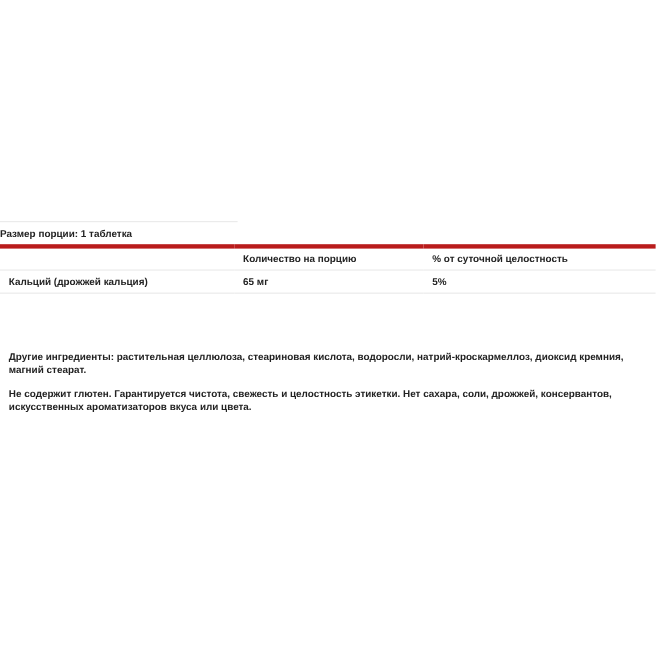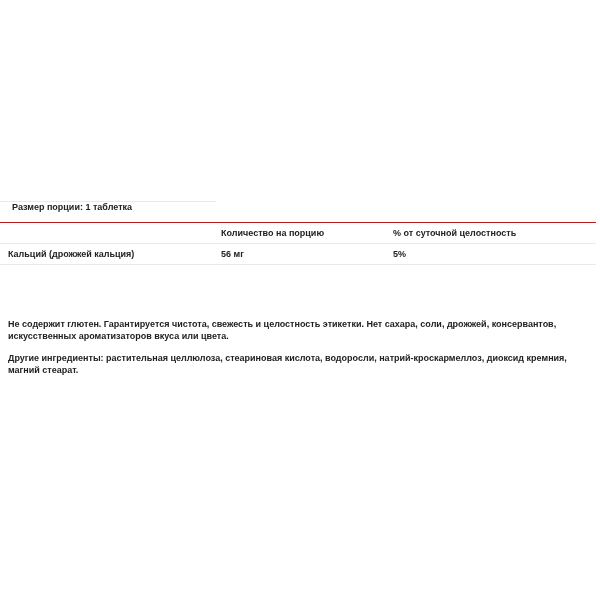--- a/index.html
+++ b/index.html
@@ -22,29 +22,29 @@
       left: 0;
       top: 201px;
       width: 596px;
     }
     .meta-row {
       width: 216px;
       height: 21px;
       border-top: 1px solid #e9e9e9;
       box-sizing: border-box;
       display: flex;
-      align-items: flex-start;
-      padding-left: 12px;
+      align-items: center;
+      padding-left: 0;
       white-space: nowrap;
     }
     table.nutrients {
       border-collapse: collapse;
       width: 596px;
       table-layout: fixed;
-      border-top: 1px solid #b91c1c;
+      border-top: 4px solid #b91c1c;
     }
     table.nutrients td {
       height: 21px;
       padding: 0 0 0 8px;
       border-bottom: 1px solid #e9e9e9;
       white-space: nowrap;
       vertical-align: middle;
       box-sizing: border-box;
     }
     table.nutrients col.c1 { width: 213px; }
@@ -75,23 +75,23 @@
         <col class="c3">
       </colgroup>
     <tbody>
       <tr>
         <td></td>
         <td>Количество на порцию</td>
         <td>% от суточной целостность</td>
       </tr>
       <tr>
         <td>Кальций (дрожжей кальция)</td>
-        <td>56 мг</td>
+        <td>65 мг</td>
         <td>5%</td>
       </tr>
     </tbody>
   </table>
 </div>
 
 <div class="notes">
+  <p>Другие ингредиенты: растительная целлюлоза, стеариновая кислота, водоросли, натрий-кроскармеллоз, диоксид кремния, магний стеарат.</p>
   <p>Не содержит глютен. Гарантируется чистота, свежесть и целостность этикетки. Нет сахара, соли, дрожжей, консервантов, искусственных ароматизаторов вкуса или цвета.</p>
-  <p>Другие ингредиенты: растительная целлюлоза, стеариновая кислота, водоросли, натрий-кроскармеллоз, диоксид кремния, магний стеарат.</p>
 </div>
 
 </body></html>

